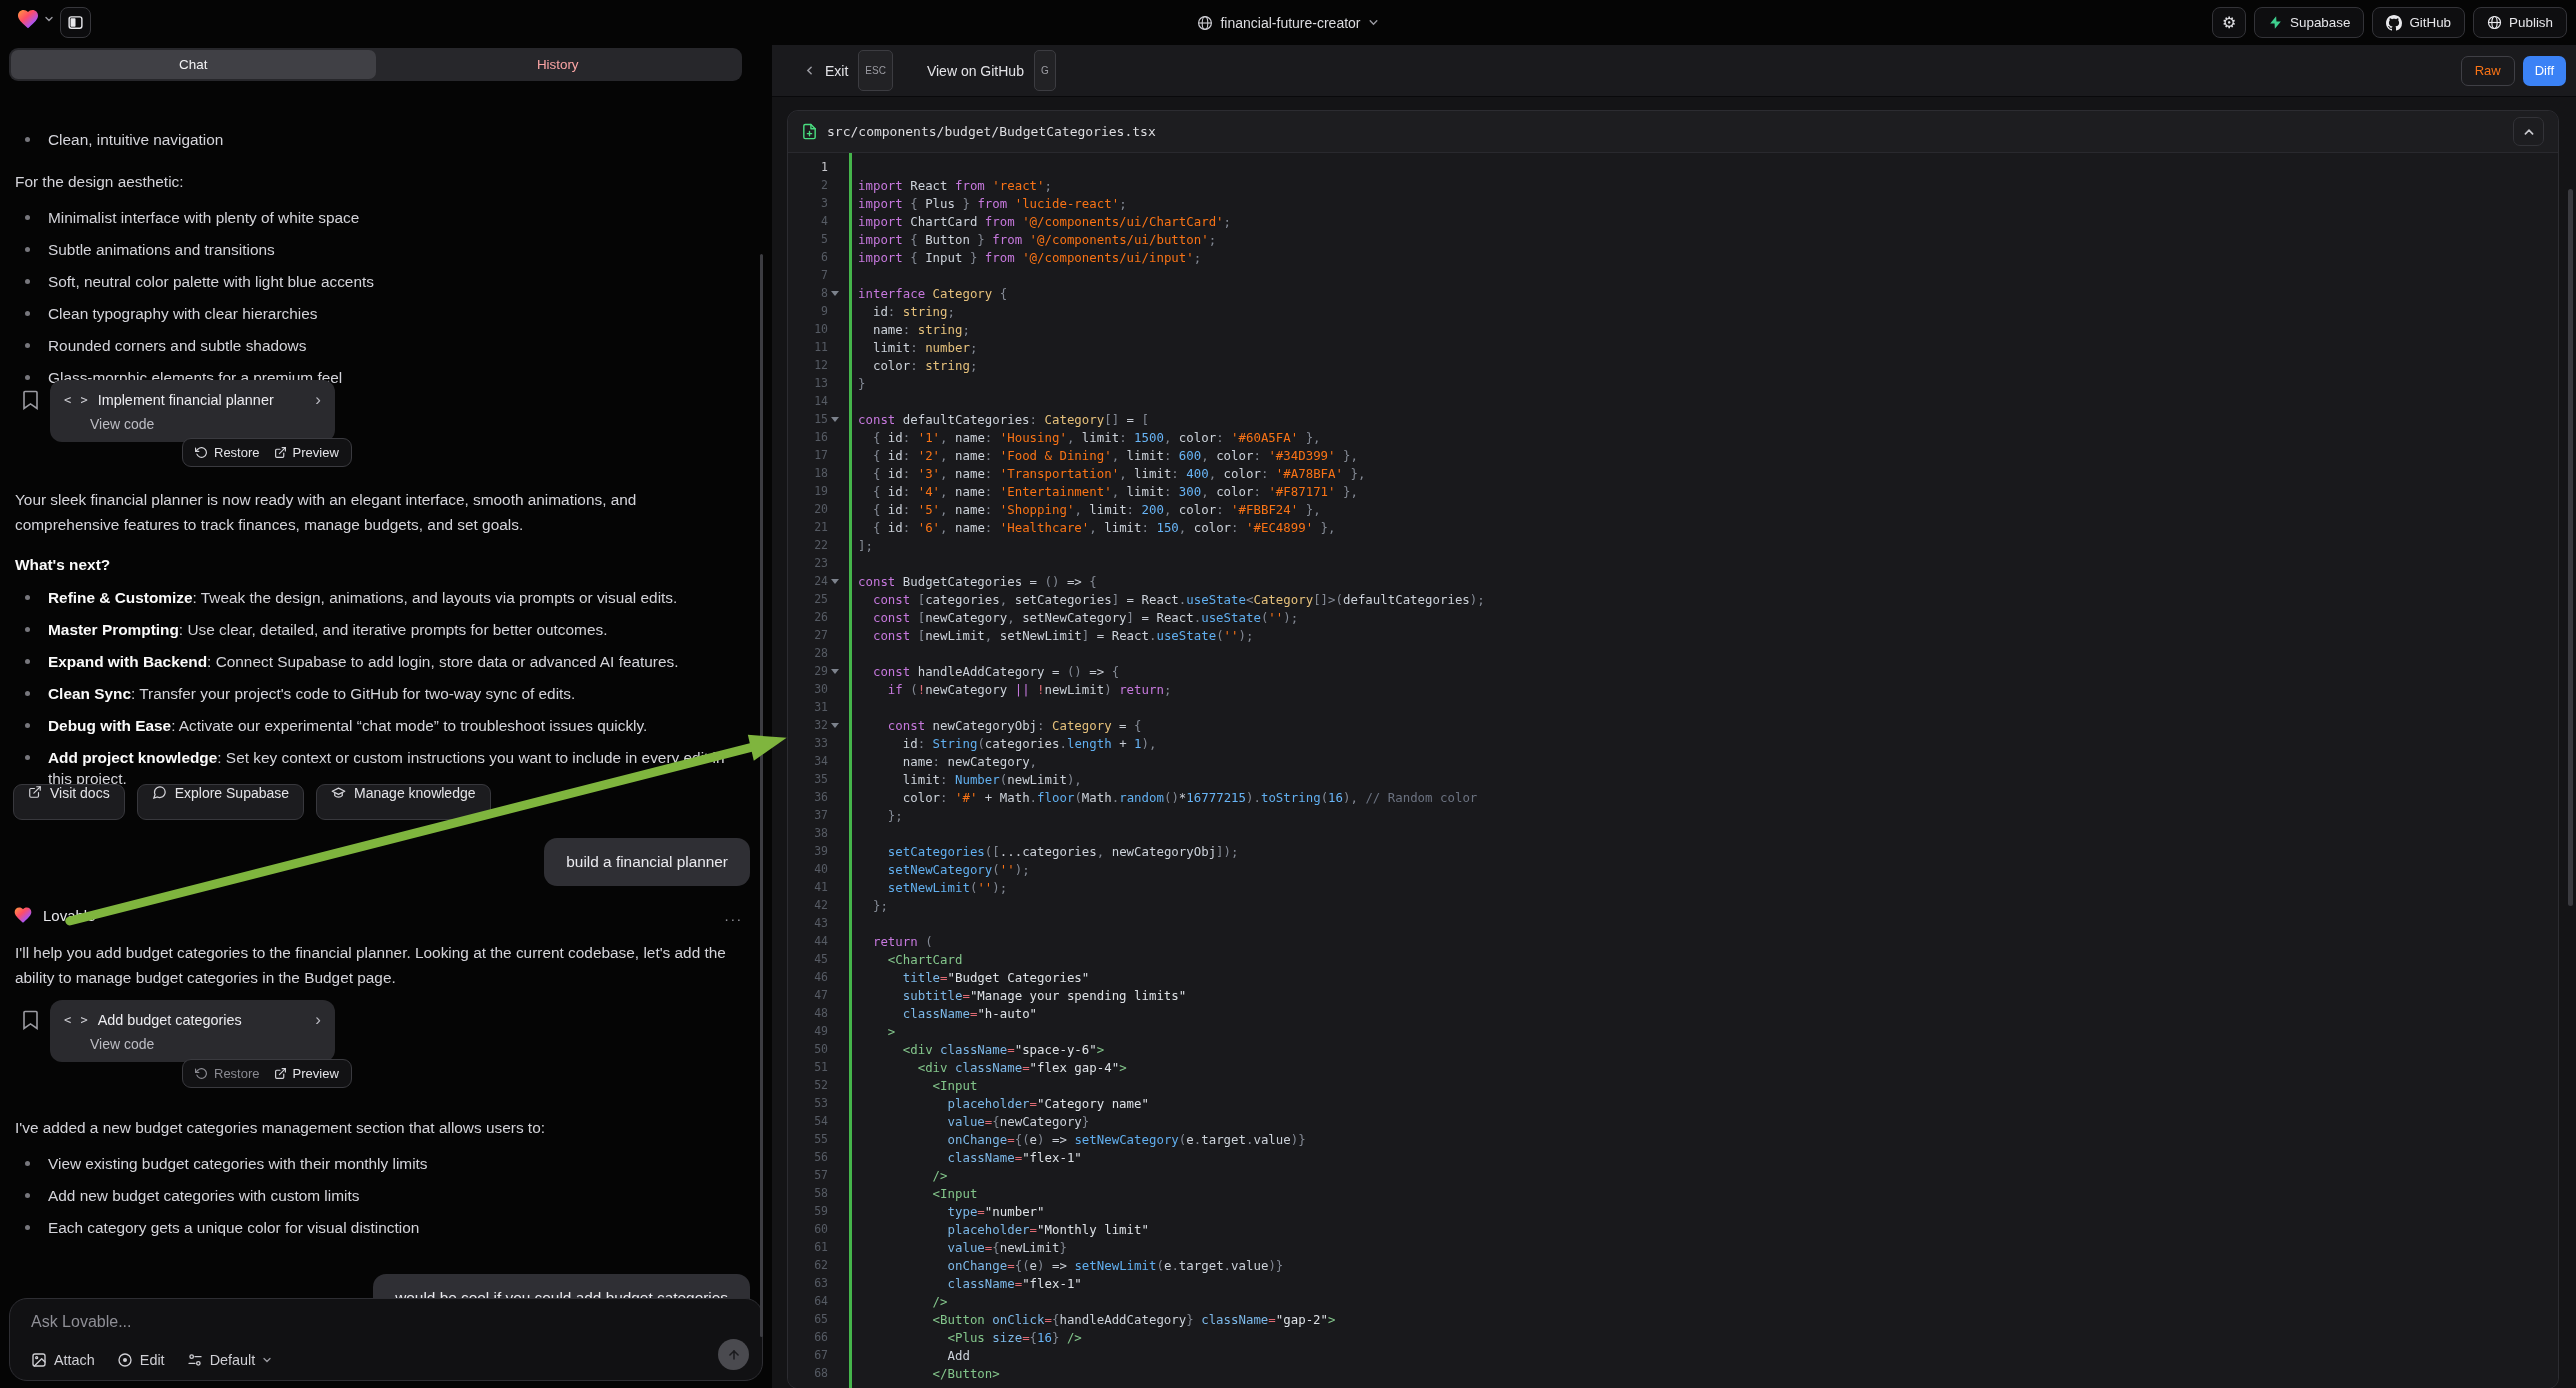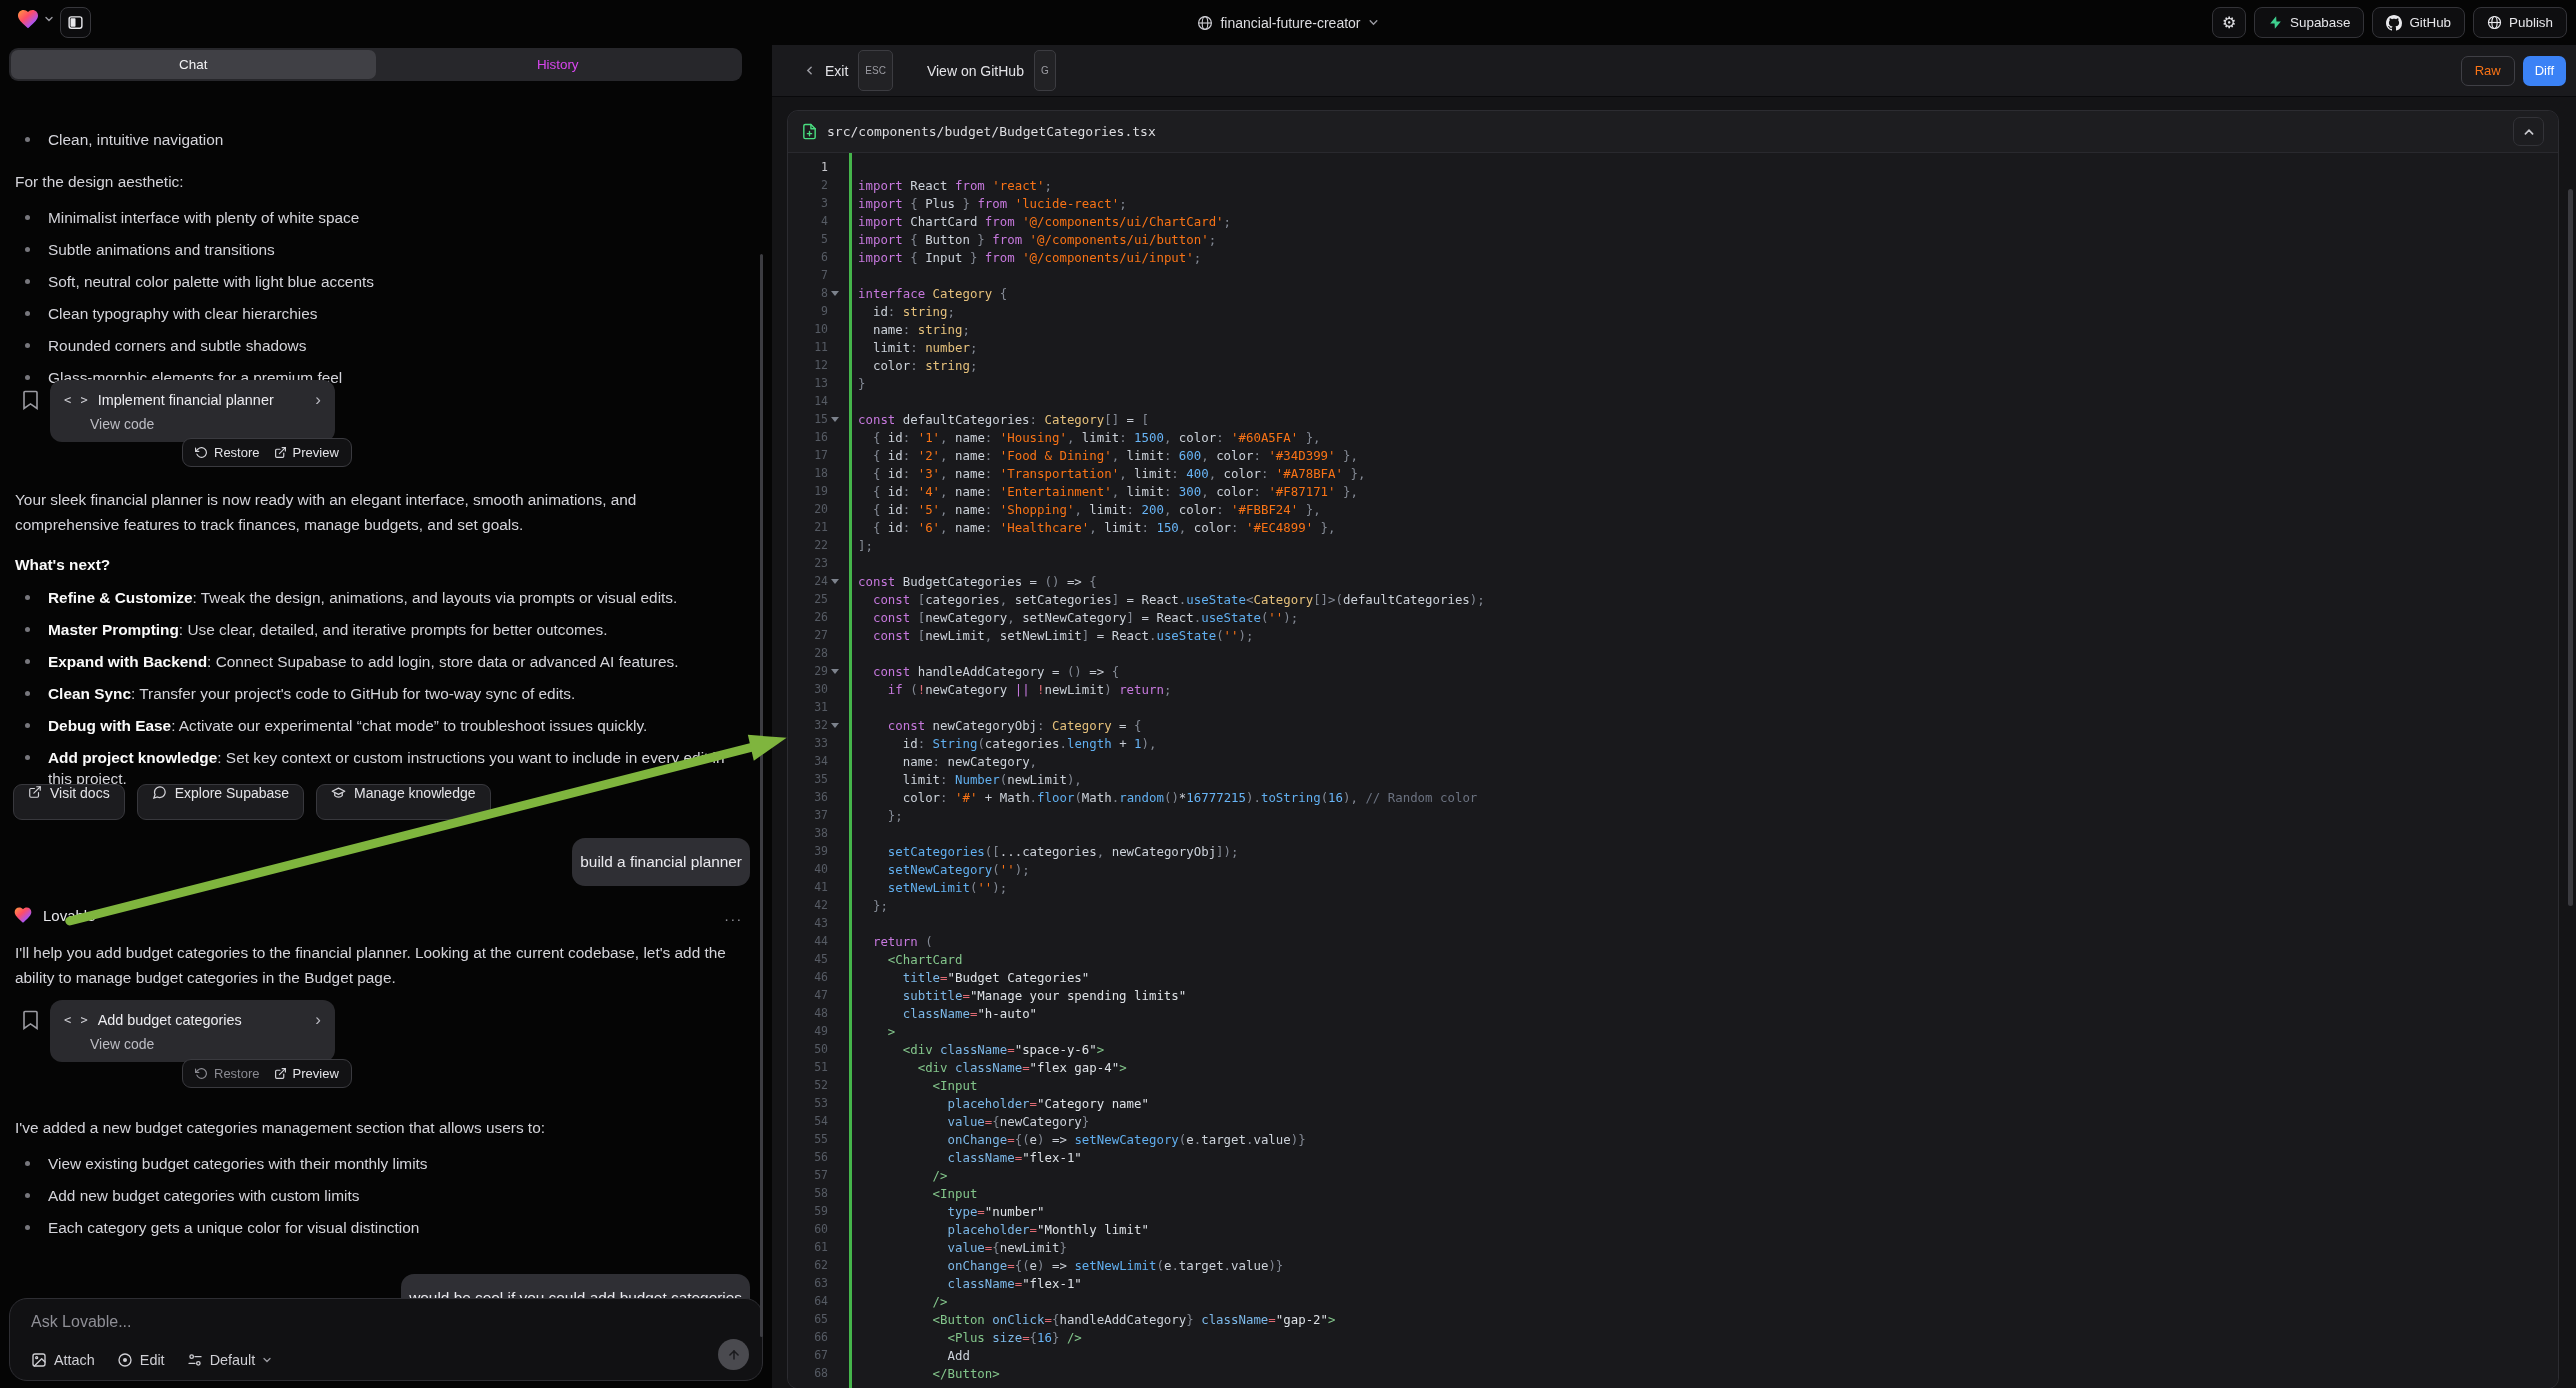--- a/index.html
+++ b/index.html
@@ -17,21 +17,21 @@
   .tb-right { position:absolute; right:9px; top:7px; display:flex; gap:8px; align-items:center; }
   .tb-btn { height:31px; border:1px solid #333338; background:#0e0e10; border-radius:8px;
     color:#e6e6ea; font-size:13.4px; display:flex; align-items:center; gap:7px; padding:0 13px; }
   .tb-btn.iconbtn { width:34px; padding:0; justify-content:center; font-size:16px; color:#e0e0e4; }
 
   
   .chat { position:absolute; left:0; top:45px; width:772px; height:1343px; background:#050505; }
   .tabs { position:absolute; left:9px; top:3px; width:733px; height:33px; background:#27272b;
     border-radius:9px; display:flex; padding:2px; }
   .tab { flex:1; display:flex; align-items:center; justify-content:center; font-size:13.4px;
-    color:#d946ef; border-radius:7px; }
+    color:#fca5a5; border-radius:7px; }
   .tab.active { background:#404045; color:#f3f3f5; }
 
   .chat-body { position:absolute; left:0; top:36px; width:772px; height:1307px; color:#d4d4da;
     font-size:15.4px; }
   .para { position:absolute; left:15px; width:722px; line-height:25px; }
   .bold { color:#fafafa; font-weight:bold; }
   ul.blist { list-style:none; position:absolute; left:15px; width:719px; }
   ul.blist li { position:relative; padding-left:33px; margin-bottom:11px; line-height:21px; }
   ul.blist li .dot { position:absolute; left:10px; top:8px; width:5px; height:5px; border-radius:50%;
     background:#77777d; }
@@ -42,21 +42,21 @@
   .vcard-title .codeglyph { font-family:"DejaVu Sans Mono", monospace; font-size:12px; color:#cdcdd3; letter-spacing:1px; }
   .vcard-title .chev { margin-left:auto; color:#b9b9c0; font-size:17px; }
   .vcard-action { margin:6px 0 0 26px; color:#bcbcc3; font-size:14px; }
   .bmark { position:absolute; left:22px; }
   .pill { position:absolute; height:29px; background:#121214; border:1px solid #3a3a3f; border-radius:9px;
     display:flex; align-items:center; padding:0 12px; gap:14px; font-size:13px; color:#e3e3e7; }
   .pill .pitem { display:flex; align-items:center; gap:6px; }
   .pill .dim { color:#8a8a91; }
 
   .bubble { position:absolute; background:#2f2f34; color:#e9e9ee; border-radius:13px;
-    padding:12px 8px; font-size:15.4px; line-height:24px; }
+    padding:12px 22px; font-size:15.4px; line-height:24px; }
 
   .lov-row { position:absolute; left:13px; width:730px; display:flex; align-items:center; gap:10px;
     color:#e8e8ec; font-size:15px; }
   .lov-row .more { margin-left:auto; color:#8f8f96; font-size:15px; letter-spacing:2px; }
 
   .chip-row { position:absolute; left:13px; display:flex; gap:12px; }
   .chip { height:36px; border:1px solid #38383d; background:#1c1c1f; border-radius:9px; color:#e4e4e8;
     font-size:14px; display:flex; align-items:flex-start; gap:8px; padding:0 14px; }
 
   .ask-box { position:absolute; left:9px; top:1253px; width:754px; height:83px; background:#111113;

